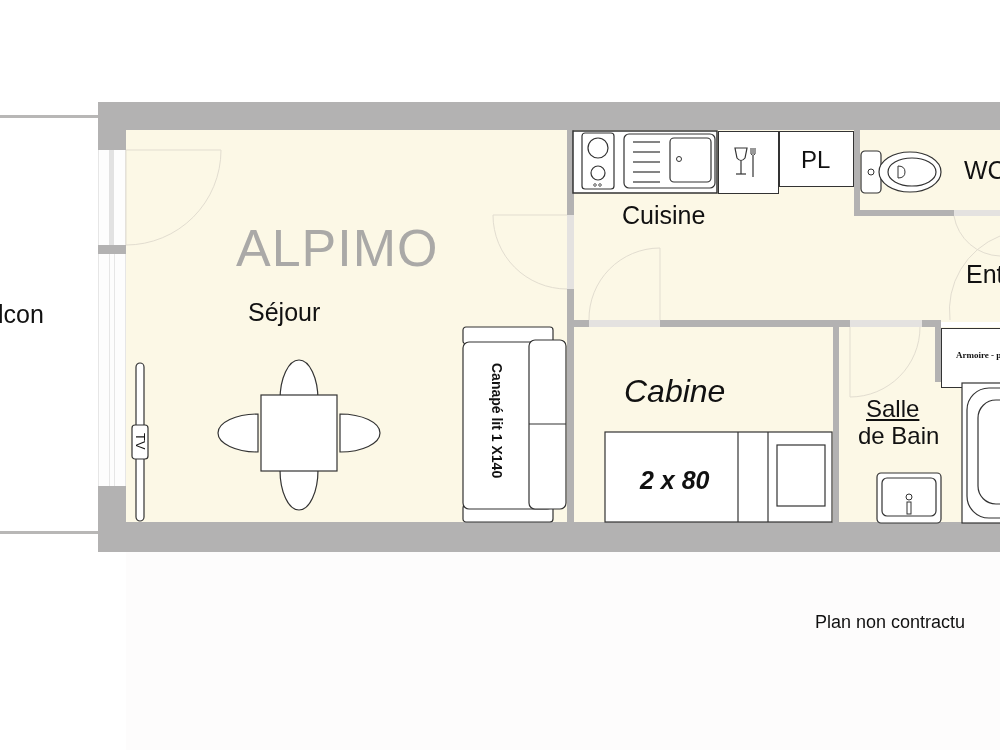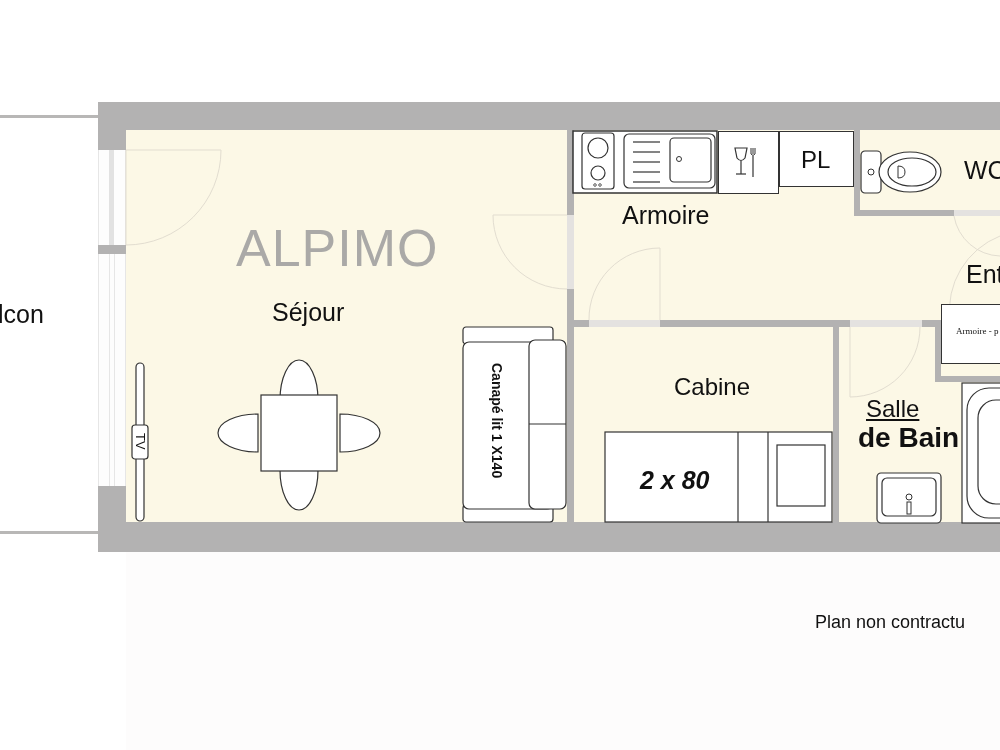--- a/index.html
+++ b/index.html
@@ -68,27 +68,27 @@
 </svg>
 <svg style="left:954px;top:216px;" width="50" height="50">
   <path d="M0 0 A48 48 0 0 0 46 40" fill="none" stroke="#e2ddd0" stroke-width="1"></path>
 </svg>
 <svg style="left:950px;top:236px;" width="60" height="90">
   <path d="M50 0 A80 80 0 0 0 0 84" fill="none" stroke="#e2ddd0" stroke-width="1"></path>
 </svg>
 
 <div class="label" style="left:236px;top:218px;font-size:52px;color:#aaa9a7;letter-spacing:1px;">ALPIMO</div>
 
-<div class="label" style="left:248px;top:298px;font-size:25px;margin-left:24px;">Séjour</div>
-<div class="label" style="left:622px;top:201px;font-size:25px;">Armoire</div>
+<div class="label" style="left:248px;top:298px;font-size:25px;">Séjour</div>
+<div class="label" style="left:622px;top:201px;font-size:25px;">Cuisine</div>
 <div class="label" style="left:964px;top:156px;font-size:25px;">WC</div>
 <div class="label" style="left:966px;top:260px;font-size:25px;">Ent</div>
-<div class="label" style="left:674px;top:373px;font-size:24px;">Cabine</div>
+<div class="label" style="left:624px;top:373px;font-size:32px;font-style:italic;">Cabine</div>
 <div class="label" style="left:866px;top:395px;font-size:24px;text-decoration:underline;">Salle</div>
-<div class="label" style="left:858px;top:422px;font-size:28px;font-weight:bold;">de Bain</div>
+<div class="label" style="left:858px;top:422px;font-size:24px;">de Bain</div>
 
 <svg style="left:132px;top:362px;" width="16" height="160">
   <rect x="4" y="1" width="8" height="158" rx="4" fill="#fff" stroke="#333" stroke-width="1.2"></rect>
   <rect x="0" y="63" width="16" height="34" rx="3" fill="#fff" stroke="#333" stroke-width="1.2"></rect>
 </svg>
 <div class="label" style="left:128px;top:433px;font-size:13px;transform:rotate(90deg);transform-origin:left top;margin-left:20px;">TV</div>
 
 <svg style="left:218px;top:352px;" width="164" height="166">
   <path d="M62 48 A19 40 0 0 1 100 48 Z" fill="#fff" stroke="#333" stroke-width="1.2"></path>
   <path d="M62 118 A19 40 0 0 0 100 118 Z" fill="#fff" stroke="#333" stroke-width="1.2"></path>
@@ -148,21 +148,21 @@
 </svg>
 
 <svg style="left:604px;top:431px;" width="230" height="92">
   <rect x="1" y="1" width="227" height="90" fill="#fff" stroke="#333" stroke-width="1.2"></rect>
   <line x1="134" y1="1" x2="134" y2="91" stroke="#333" stroke-width="1.2"></line>
   <line x1="164" y1="1" x2="164" y2="91" stroke="#333" stroke-width="1.2"></line>
   <rect x="173" y="14" width="48" height="61" fill="#fff" stroke="#333" stroke-width="1.2"></rect>
 </svg>
 <div class="label" style="left:640px;top:466px;font-size:25px;font-weight:bold;font-style:italic;">2 x 80</div>
 
-<div class="white-box" style="left:941px;top:304px;width:59px;height:60px;border-width:1px;border-right:none;">
+<div class="white-box" style="left:941px;top:328px;width:59px;height:60px;border-width:1px;border-right:none;font-weight:bold;">
   <div class="label" style="left:14px;top:21px;font-size:9px;font-family:'Liberation Serif', serif;">Armoire - p</div>
 </div>
 
 <svg style="left:876px;top:472px;" width="66" height="52">
   <rect x="1" y="1" width="64" height="50" rx="4" fill="#fff" stroke="#333" stroke-width="1.2"></rect>
   <rect x="6" y="6" width="54" height="38" rx="5" fill="#fff" stroke="#333" stroke-width="1.2"></rect>
   <circle cx="33" cy="25" r="3" fill="none" stroke="#333" stroke-width="1"></circle>
   <rect x="31" y="30" width="4" height="12" fill="#fff" stroke="#333" stroke-width="1"></rect>
 </svg>
 

